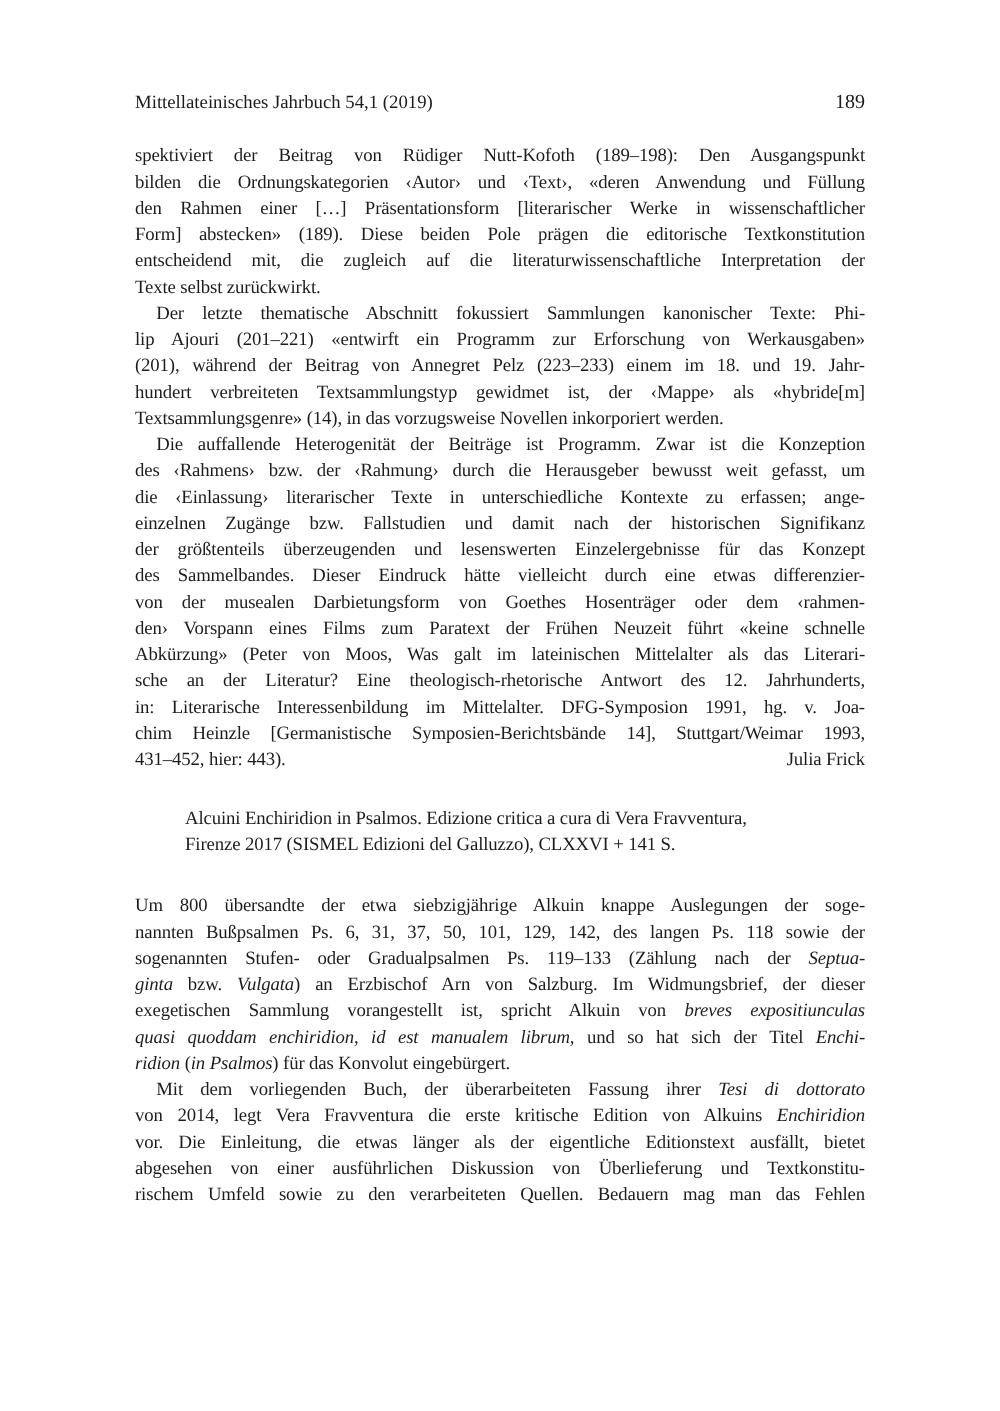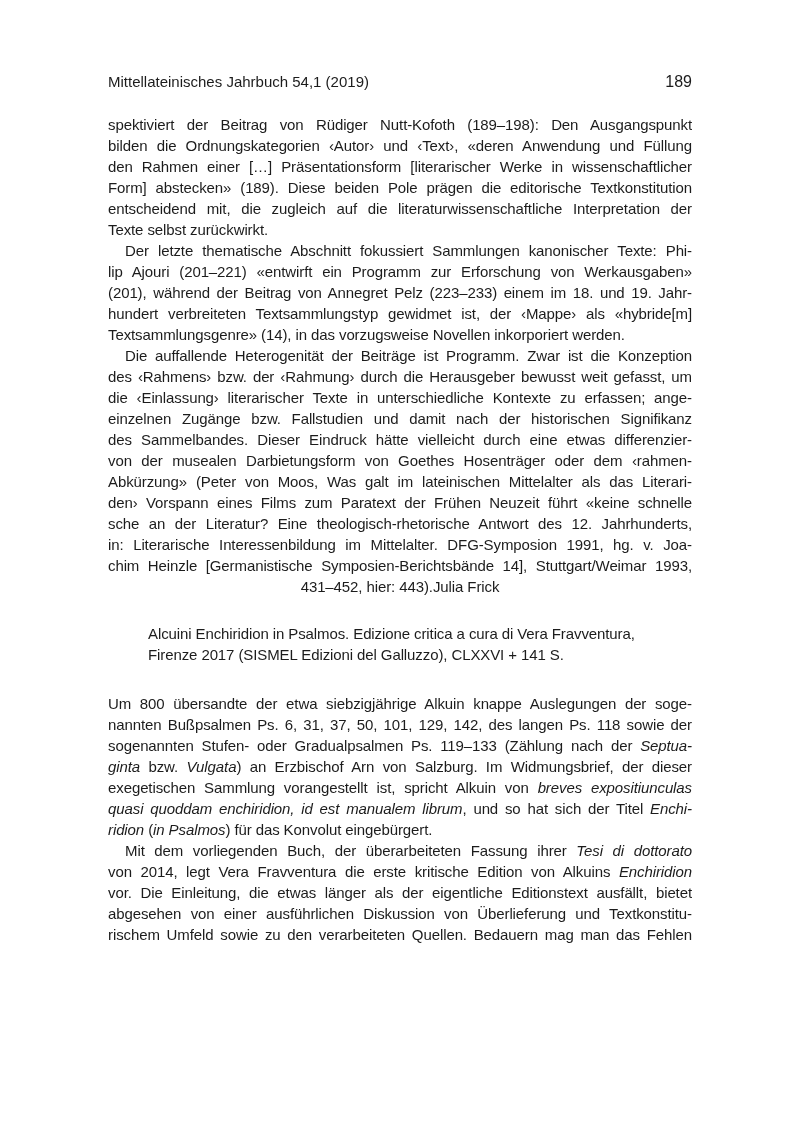--- a/index.html
+++ b/index.html
@@ -2,21 +2,21 @@
 <html><head>
 <meta charset="utf-8">
 <style>
   html, body { margin: 0; padding: 0; background: #ffffff; }
   .page {
     position: relative;
     width: 800px;
     height: 1129px;
     background: #ffffff;
     overflow: hidden;
-    font-family: Liberation Sans, sans-serif;
+    font-family: Liberation Serif, serif;
     color: #1c1c1c;
   }
   .content {
     position: absolute;
     left: 108px;
     top: 71px;
     width: 584px;
     font-size: 15px;
     line-height: 21px;
   }
@@ -31,21 +31,21 @@
   .line {
     text-align: justify;
     text-align-last: justify;
     letter-spacing: -0.1px;
     min-height: 21px;
     overflow: hidden;
   }
   .line.ragged { text-align-last: left; }
   .line.split {
     display: flex;
-    justify-content: center;
+    justify-content: space-between;
     text-align-last: left;
   }
   .para.indent .line:first-child { text-indent: 17px; }
   .para.review-title { padding-left: 40px; }
   .para.review-title .line { text-align: left; text-align-last: left; }
   .sec-heading { margin-top: 26px; }
   .sec-body { margin-top: 28px; }
   i { font-style: italic; }
 </style>
 </head>
@@ -73,24 +73,25 @@
           <div class="line">lip Ajouri (201–221) «entwirft ein Programm zur Erforschung von Werkausgaben»</div>
           <div class="line">(201), während der Beitrag von Annegret Pelz (223–233) einem im 18. und 19. Jahr-</div>
           <div class="line">hundert verbreiteten Textsammlungstyp gewidmet ist, der ‹Mappe› als «hybride[m]</div>
           <div class="line ragged">Textsammlungsgenre» (14), in das vorzugsweise Novellen inkorporiert werden.</div>
         </div>
         <div class="para indent">
           <div class="line">Die auffallende Heterogenität der Beiträge ist Programm. Zwar ist die Konzeption</div>
           <div class="line">des ‹Rahmens› bzw. der ‹Rahmung› durch die Herausgeber bewusst weit gefasst, um</div>
           <div class="line">die ‹Einlassung› literarischer Texte in unterschiedliche Kontexte zu erfassen; ange-</div>
           <div class="line">einzelnen Zugänge bzw. Fallstudien und damit nach der historischen Signifikanz</div>
+          <div class="line">der größtenteils überzeugenden und lesenswerten Einzelergebnisse für das Konzept</div>
           <div class="line">des Sammelbandes. Dieser Eindruck hätte vielleicht durch eine etwas differenzier-</div>
           <div class="line">von der musealen Darbietungsform von Goethes Hosenträger oder dem ‹rahmen-</div>
+          <div class="line">den› Vorspann eines Films zum Paratext der Frühen Neuzeit führt «keine schnelle</div>
           <div class="line">Abkürzung» (Peter von Moos, Was galt im lateinischen Mittelalter als das Literari-</div>
-          <div class="line">den› Vorspann eines Films zum Paratext der Frühen Neuzeit führt «keine schnelle</div>
           <div class="line">sche an der Literatur? Eine theologisch-rhetorische Antwort des 12. Jahrhunderts,</div>
           <div class="line">in: Literarische Interessenbildung im Mittelalter. DFG-Symposion 1991, hg. v. Joa-</div>
           <div class="line">chim Heinzle [Germanistische Symposien-Berichtsbände 14], Stuttgart/Weimar 1993,</div>
           <div class="line split">
             <span>431–452, hier: 443).</span>
             <span>Julia Frick</span>
           </div>
         </div>
       </section>
 

